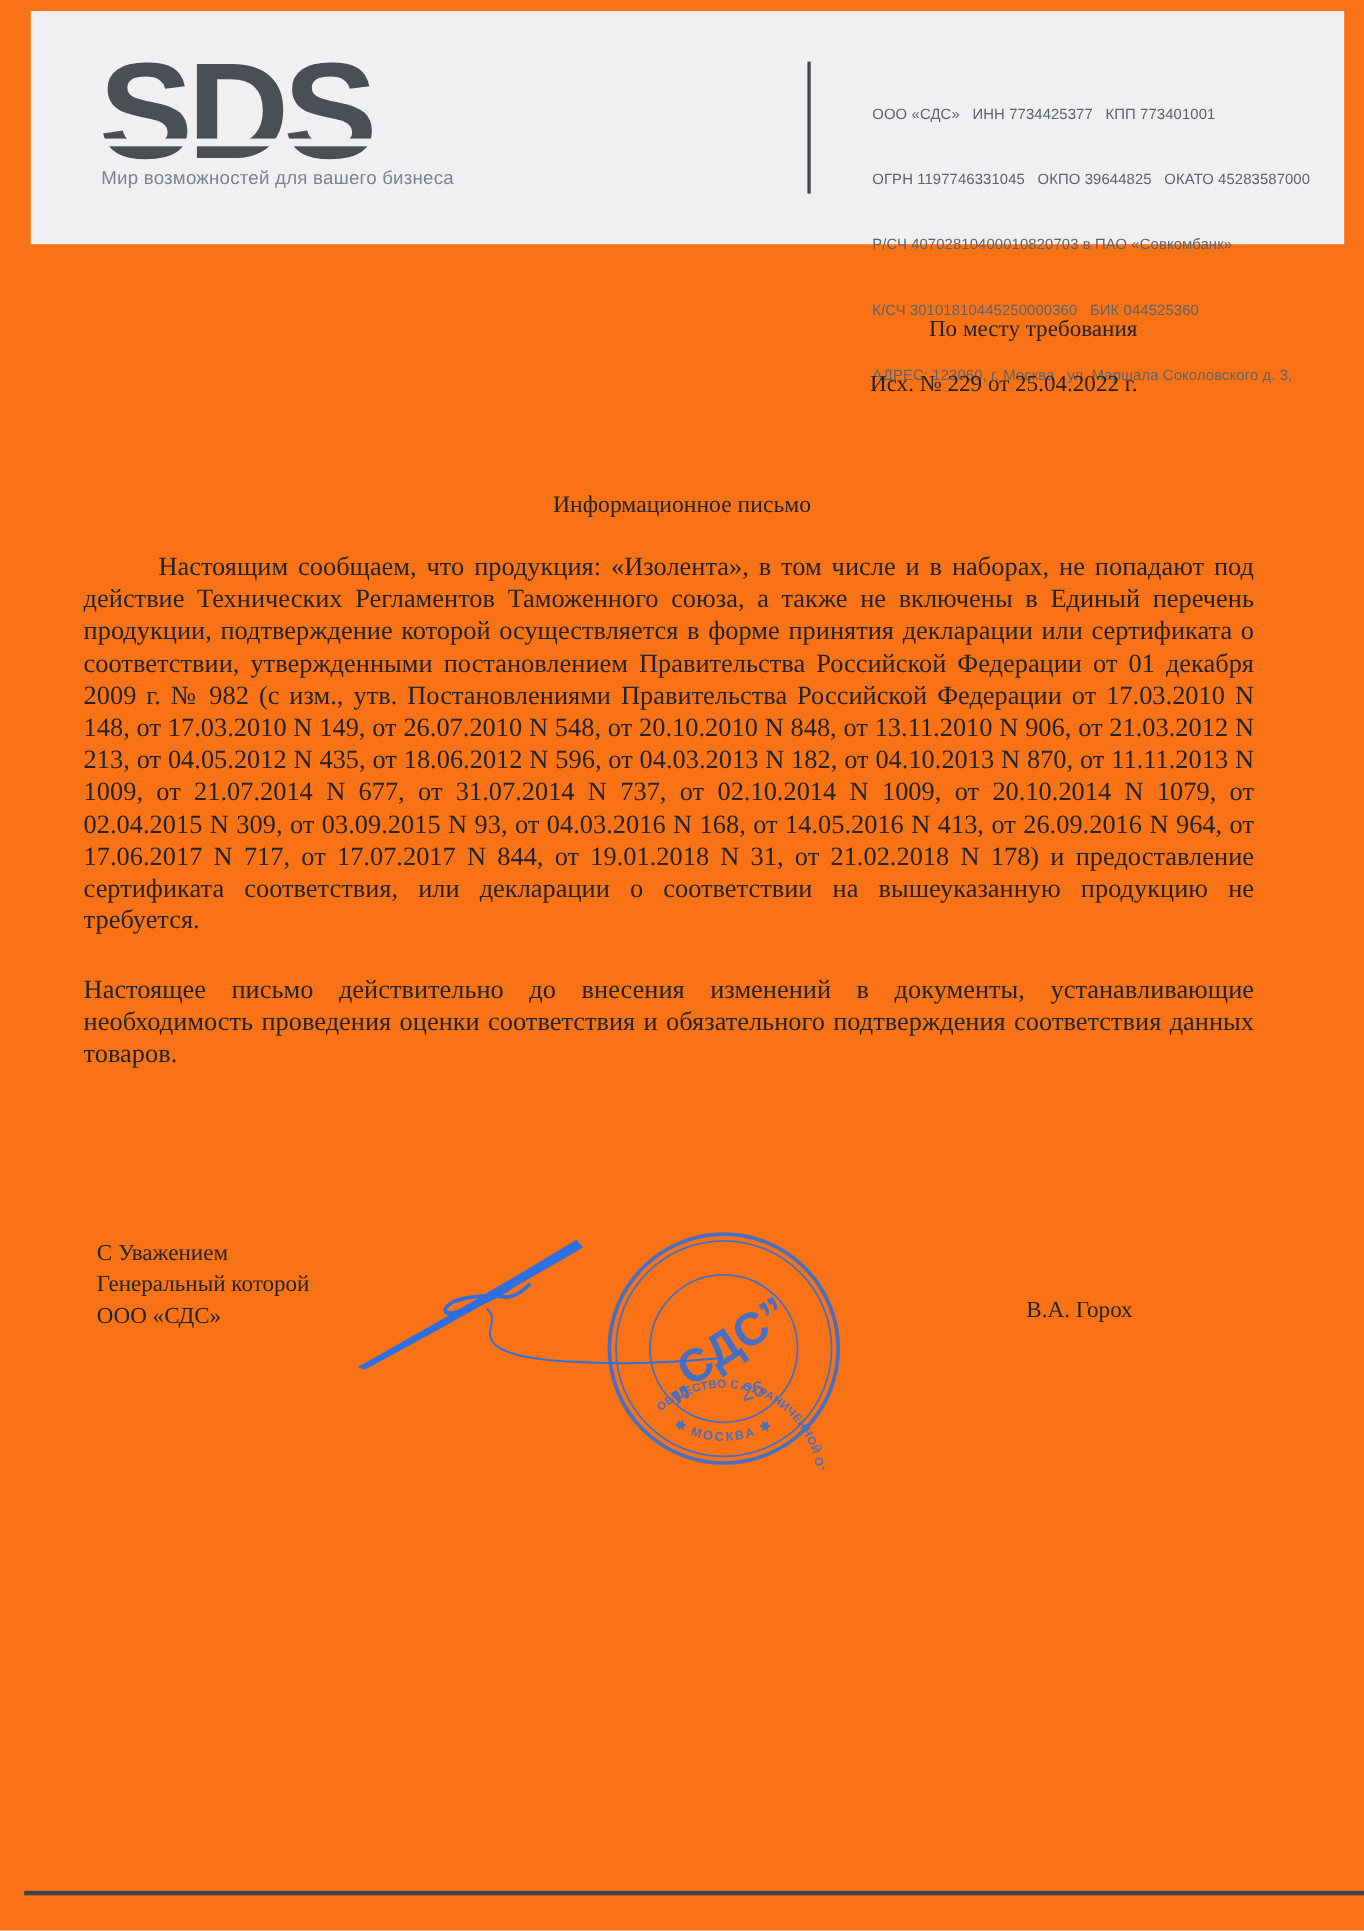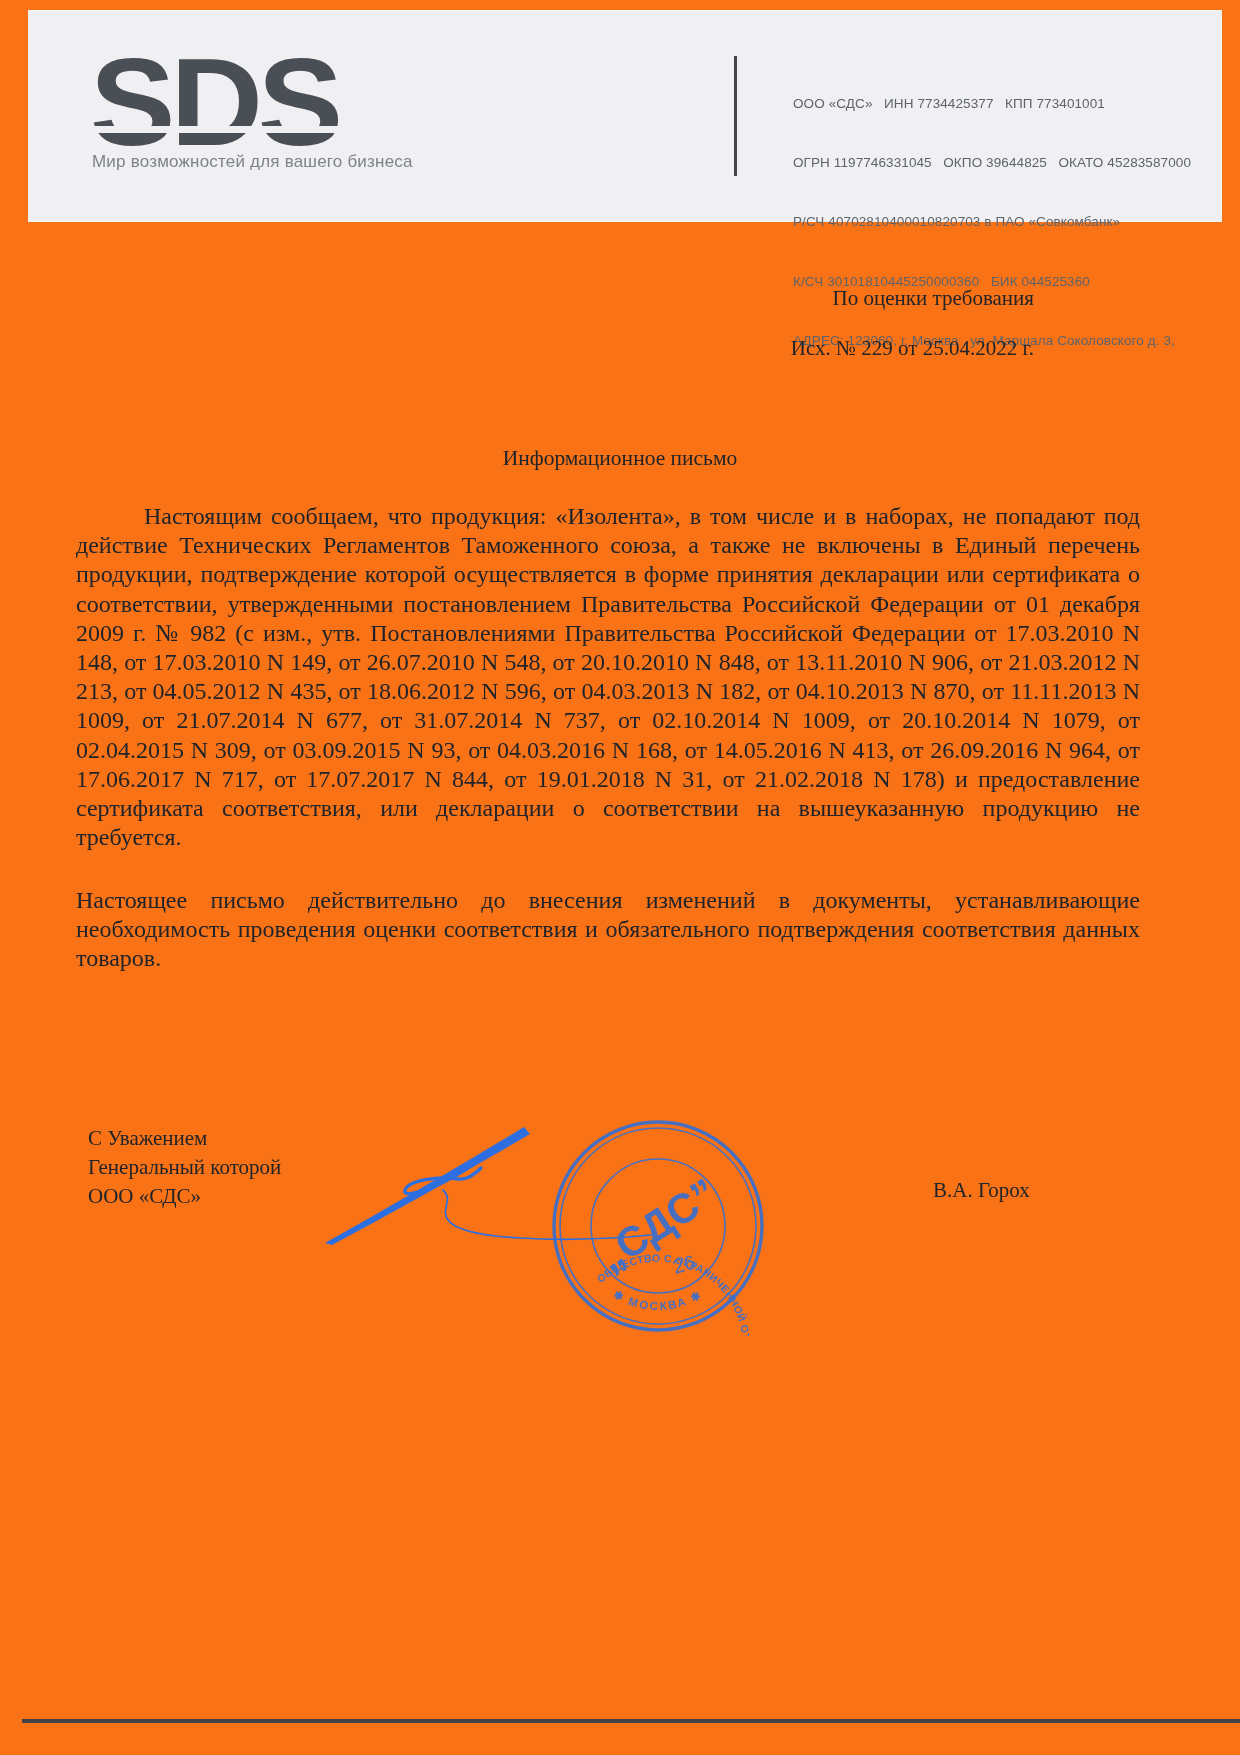--- a/index.html
+++ b/index.html
@@ -137,21 +137,21 @@
     <div class="vdivider"></div>
     <div class="company-details">
       <div>ООО «СДС»   ИНН 7734425377   КПП 773401001</div>
       <div>ОГРН 1197746331045   ОКПО 39644825   ОКАТО 45283587000</div>
       <div>Р/СЧ 40702810400010820703 в ПАО «Совкомбанк»</div>
       <div>К/СЧ 30101810445250000360   БИК 044525360</div>
       <div>АДРЕС: 123060, г. Москва , ул. Маршала Соколовского д. 3,</div>
     </div>
   </div>
 
-  <div class="recipient-line">По оценки требования</div>
+  <div class="recipient-line">По месту требования</div>
   <div class="outgoing-ref">Исх. № 229 от 25.04.2022 г.</div>
 
   <div class="letter-title">Информационное письмо</div>
 
   <div class="para para1">Настоящим сообщаем, что продукция: «Изолента», в том числе и в наборах, не попадают под действие Технических Регламентов Таможенного союза, а также не включены в Единый перечень продукции, подтверждение которой осуществляется в форме принятия декларации или сертификата о соответствии, утвержденными постановлением Правительства Российской Федерации от 01 декабря 2009 г. № 982 (с изм., утв. Постановлениями Правительства Российской Федерации от 17.03.2010 N 148, от 17.03.2010 N 149, от 26.07.2010 N 548, от 20.10.2010 N 848, от 13.11.2010 N 906, от 21.03.2012 N 213, от 04.05.2012 N 435, от 18.06.2012 N 596, от 04.03.2013 N 182, от 04.10.2013 N 870, от 11.11.2013 N 1009, от 21.07.2014 N 677, от 31.07.2014 N 737, от 02.10.2014 N 1009, от 20.10.2014 N 1079, от 02.04.2015 N 309, от 03.09.2015 N 93, от 04.03.2016 N 168, от 14.05.2016 N 413, от 26.09.2016 N 964, от 17.06.2017 N 717, от 17.07.2017 N 844, от 19.01.2018 N 31, от 21.02.2018 N 178) и предоставление сертификата соответствия, или декларации о соответствии на вышеуказанную продукцию не требуется.</div>
   <div class="para para2">Настоящее письмо действительно до внесения изменений в документы, устанавливающие необходимость проведения оценки соответствия и обязательного подтверждения соответствия данных товаров.</div>
 
   <div class="signoff">
     <div>С Уважением</div>
     <div>Генеральный которой</div>

